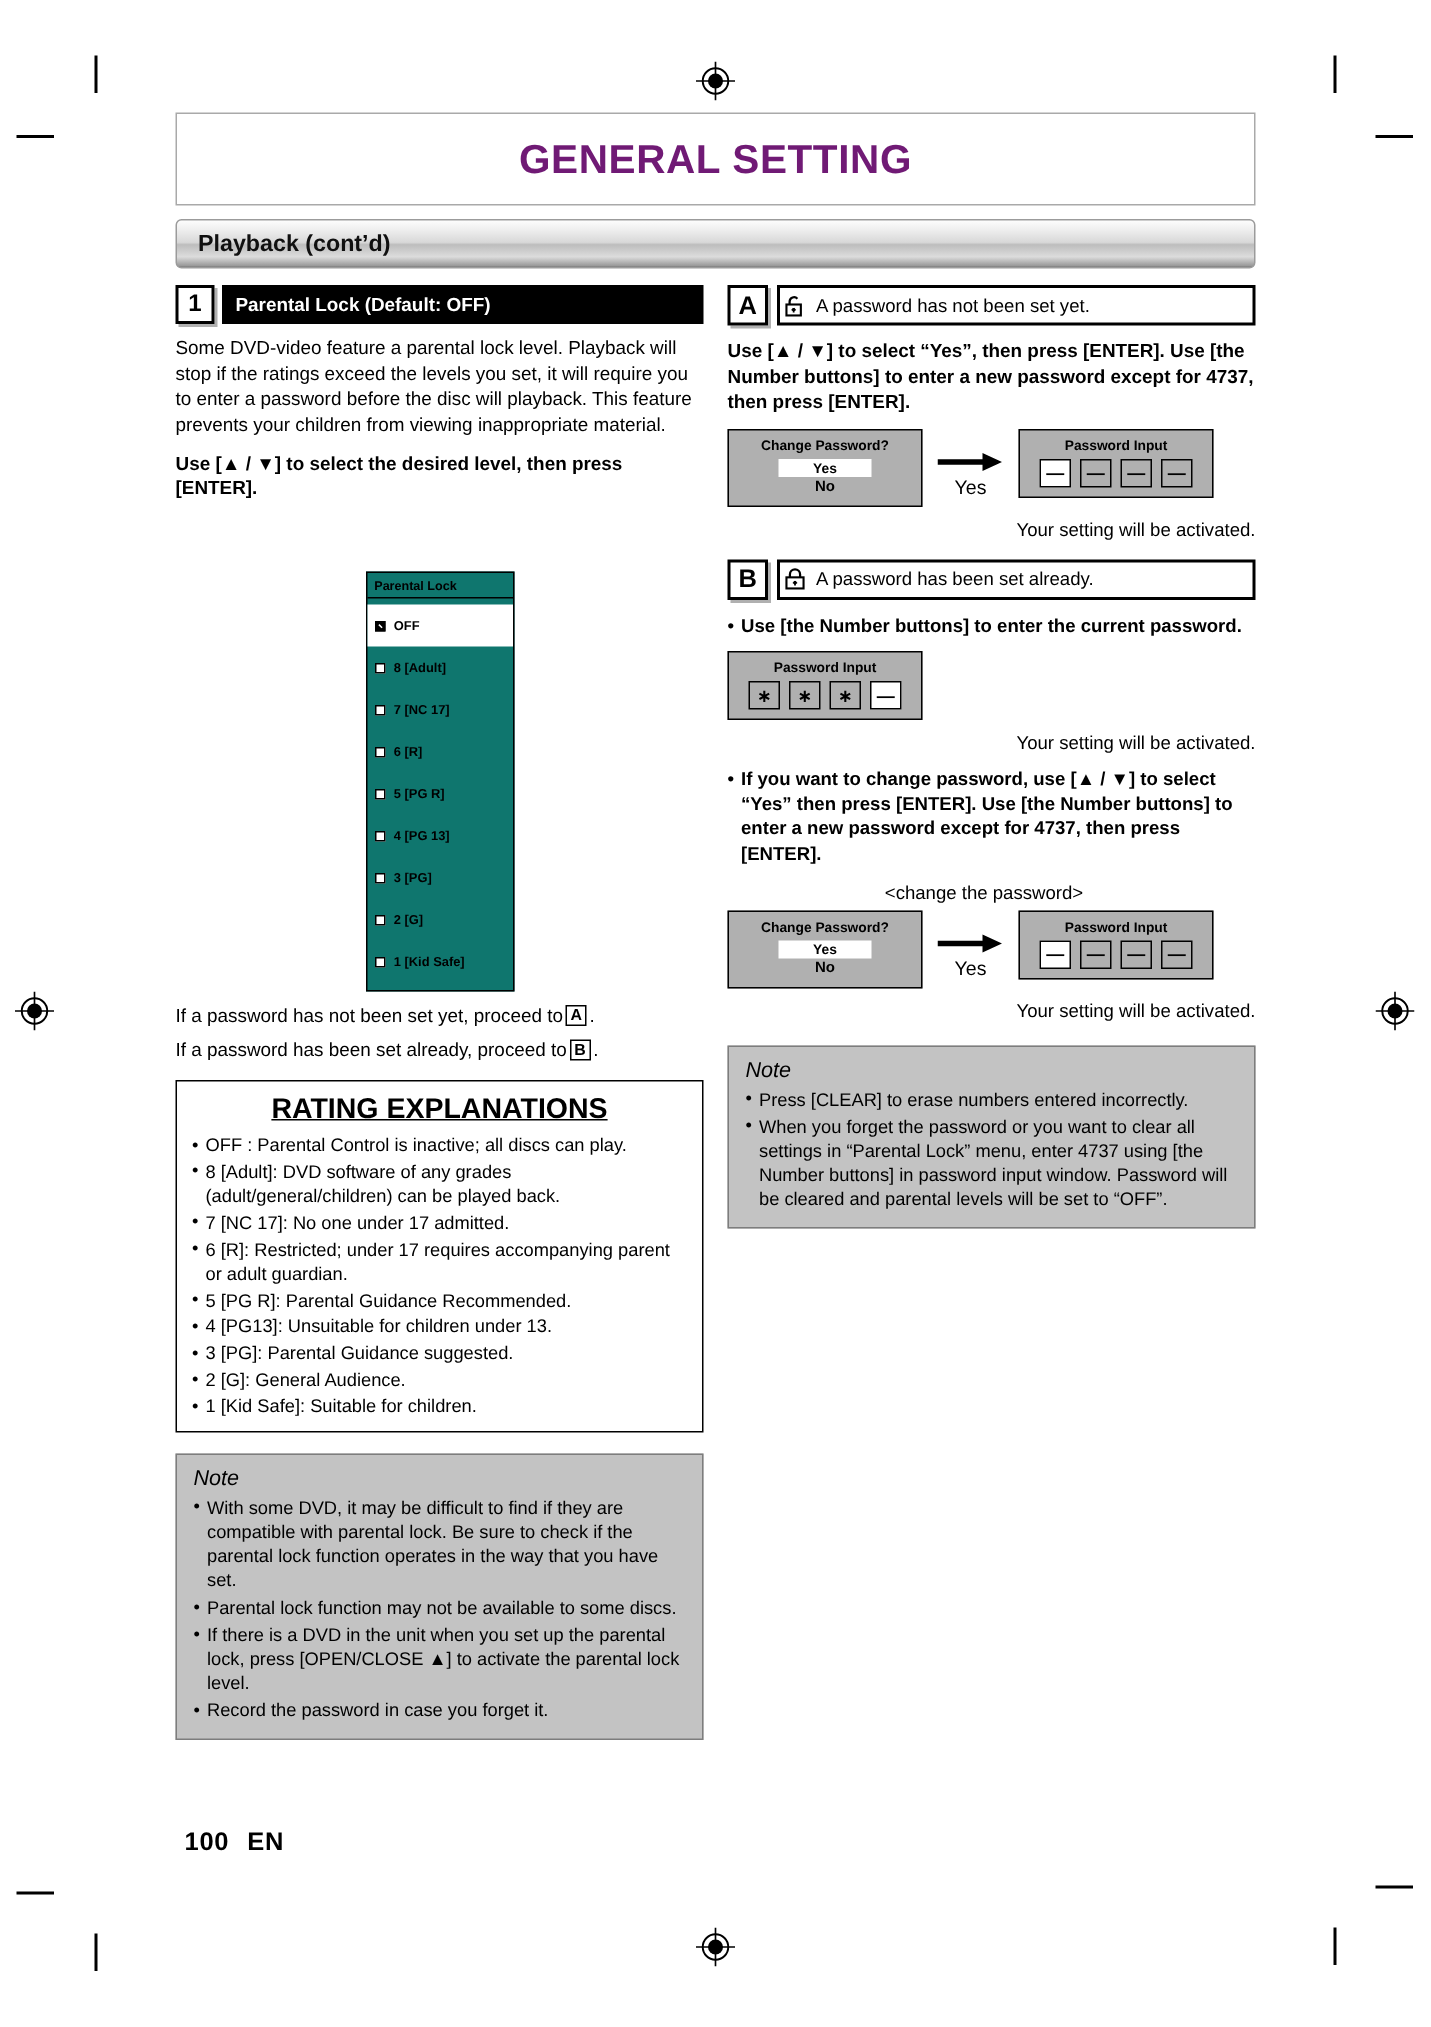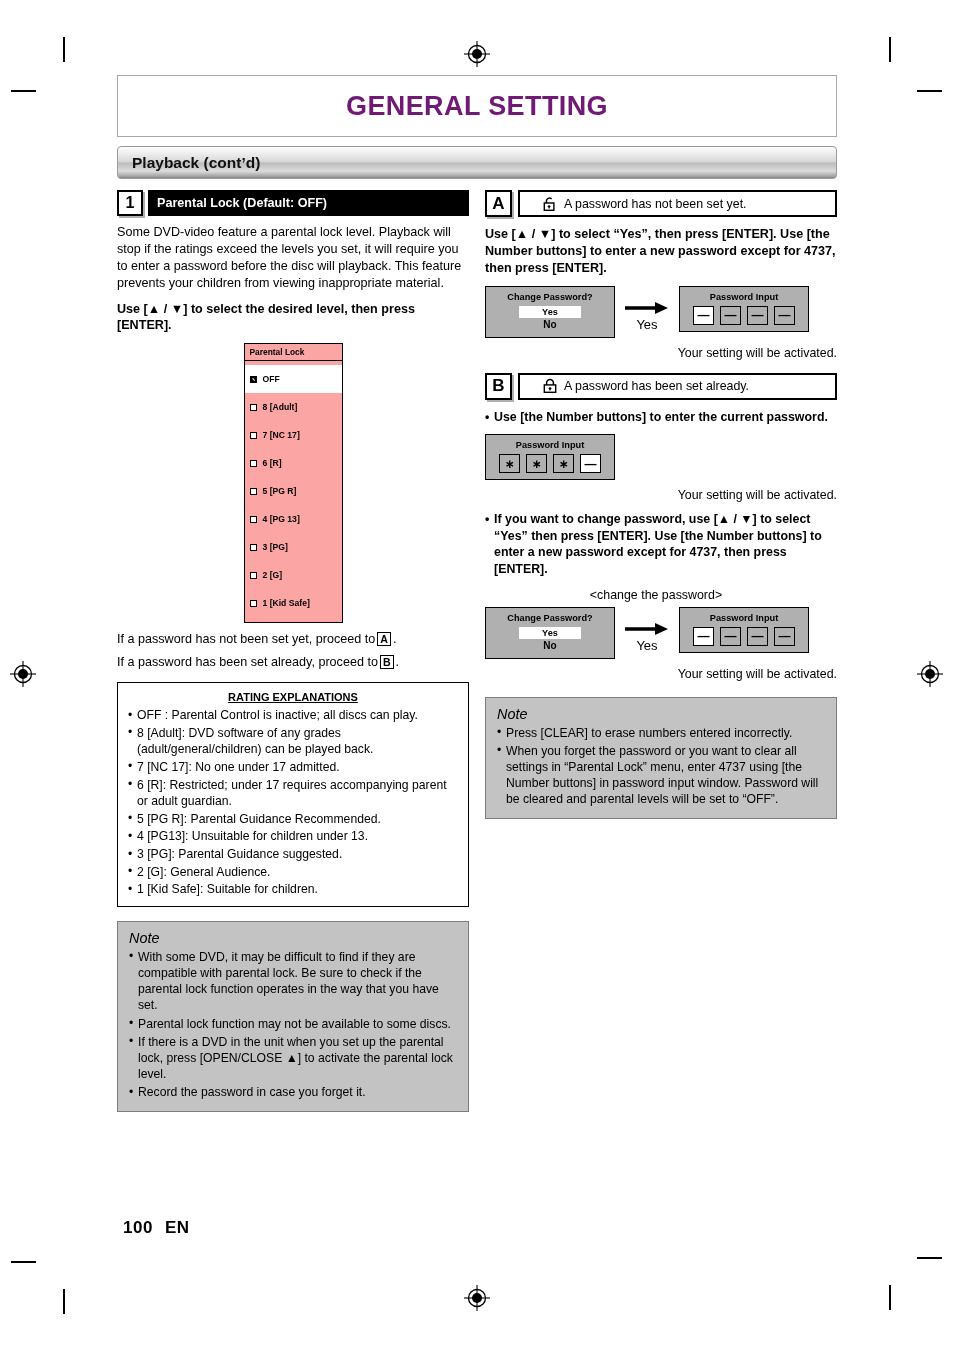--- a/index.html
+++ b/index.html
@@ -57,22 +57,23 @@
     display:flex;align-items:center;padding-left:9px;
     font-size:12.6px;font-weight:bold;box-sizing:border-box;
   }
 
   p.body{font-size:12.6px;line-height:1.34;margin:8px 0 0 0;}
   p.bold{font-size:12.6px;line-height:1.34;margin:9px 0 0 0;font-weight:bold;}
 
   
   .osd-wrap{display:flex;justify-content:center;margin-top:9px;}
   .osd{
-    width:97px;background:#fca5a5;border:1px solid #000;
+    width:97px;background:#0f766e;border:1px solid #000;
     font-size:8.6px;
+    margin-top:38px;
   }
   .osd-title{
     padding:3px 5px 3px 5px;font-weight:bold;border-bottom:1px solid #000;
     font-size:8.4px;
   }
   .osd-list{padding:4px 0 5px 0;}
   .osd-row{display:flex;align-items:center;height:28px;padding-left:5px;}
   .osd-row.sel{background:#ffffff;}
   .cbx{
     width:7px;height:7px;border:1px solid #000;background:#fff;
@@ -91,21 +92,21 @@
     border:1.6px solid #000;min-width:13px;height:14px;padding:0 2px;
     font-size:10.6px;font-weight:bold;margin:0 2px;line-height:1;
     box-sizing:border-box;
   }
 
   
   .ratings{
     border:1.6px solid #000;margin-top:13px;padding:8px 10px 8px 10px;
   }
   .ratings h3{
-    margin:0 0 4px 0;text-align:center;font-size:11px;font-weight:bold;
+    margin:0 0 4px 0;text-align:center;font-size:19px;font-weight:bold;
     text-decoration:underline;
   }
   ul.bul{list-style:none;margin:0;padding:0;}
   ul.bul li{
     font-size:12.2px;line-height:1.33;padding-left:9px;position:relative;
     margin-top:1.5px;
   }
   ul.bul li:before{content:"\2022";position:absolute;left:0;top:-0.5px;}
 
   
@@ -121,21 +122,21 @@
   
   .ab-head{display:flex;align-items:stretch;height:27px;}
   .ab-letter{
     width:27px;border:2px solid #000;background:#fff;
     display:flex;align-items:center;justify-content:center;
     font-size:17px;font-weight:bold;box-sizing:border-box;
     box-shadow:2px 2px 0 #b0b0b0;
   }
   .ab-bar{
     flex:1;border:2px solid #000;margin-left:6px;background:#fff;
-    display:flex;align-items:center;padding-left:22px;
+    display:flex;align-items:center;padding-left:2px;
     font-size:12.4px;box-sizing:border-box;
   }
   .lock{width:16px;height:16px;margin-right:6px;flex:0 0 auto;}
   .lock svg{display:block;}
 
   
   .diagram{display:flex;align-items:flex-start;margin-top:9px;}
   .dlg{
     width:130px;background:#b0b0b0;border:1.6px solid #000;
     padding:5px 0 5px 0;text-align:center;box-sizing:border-box;

